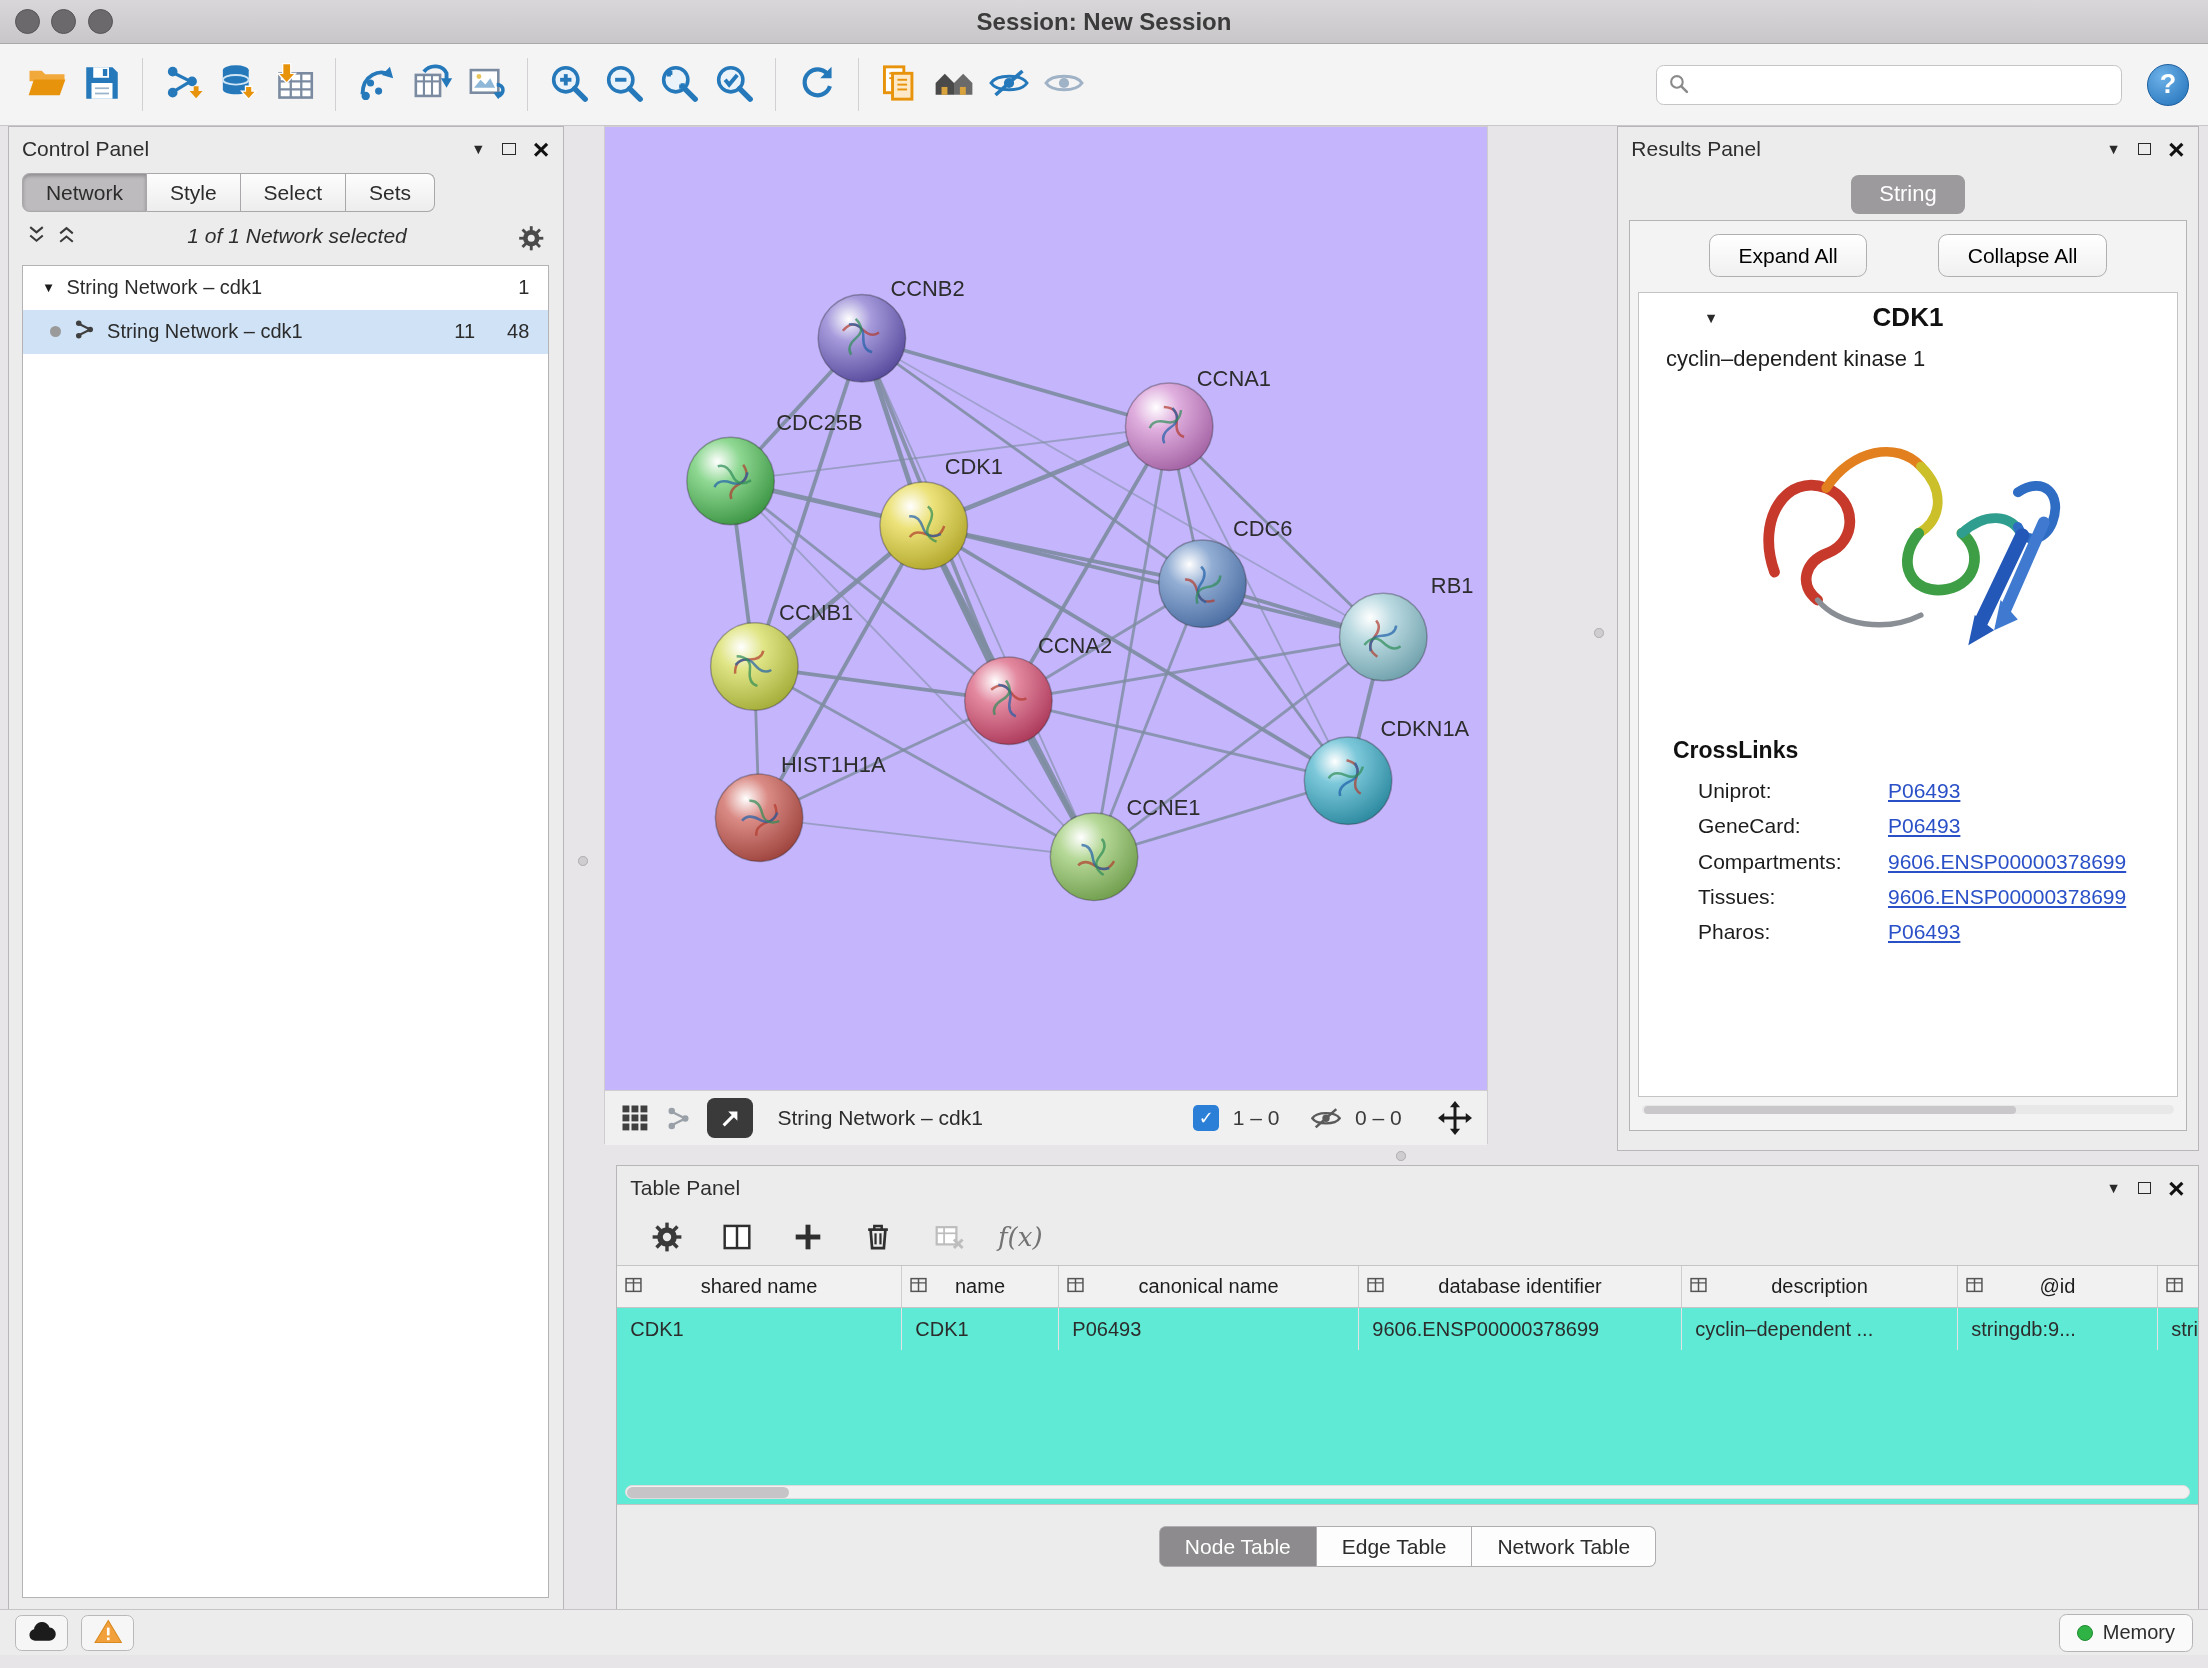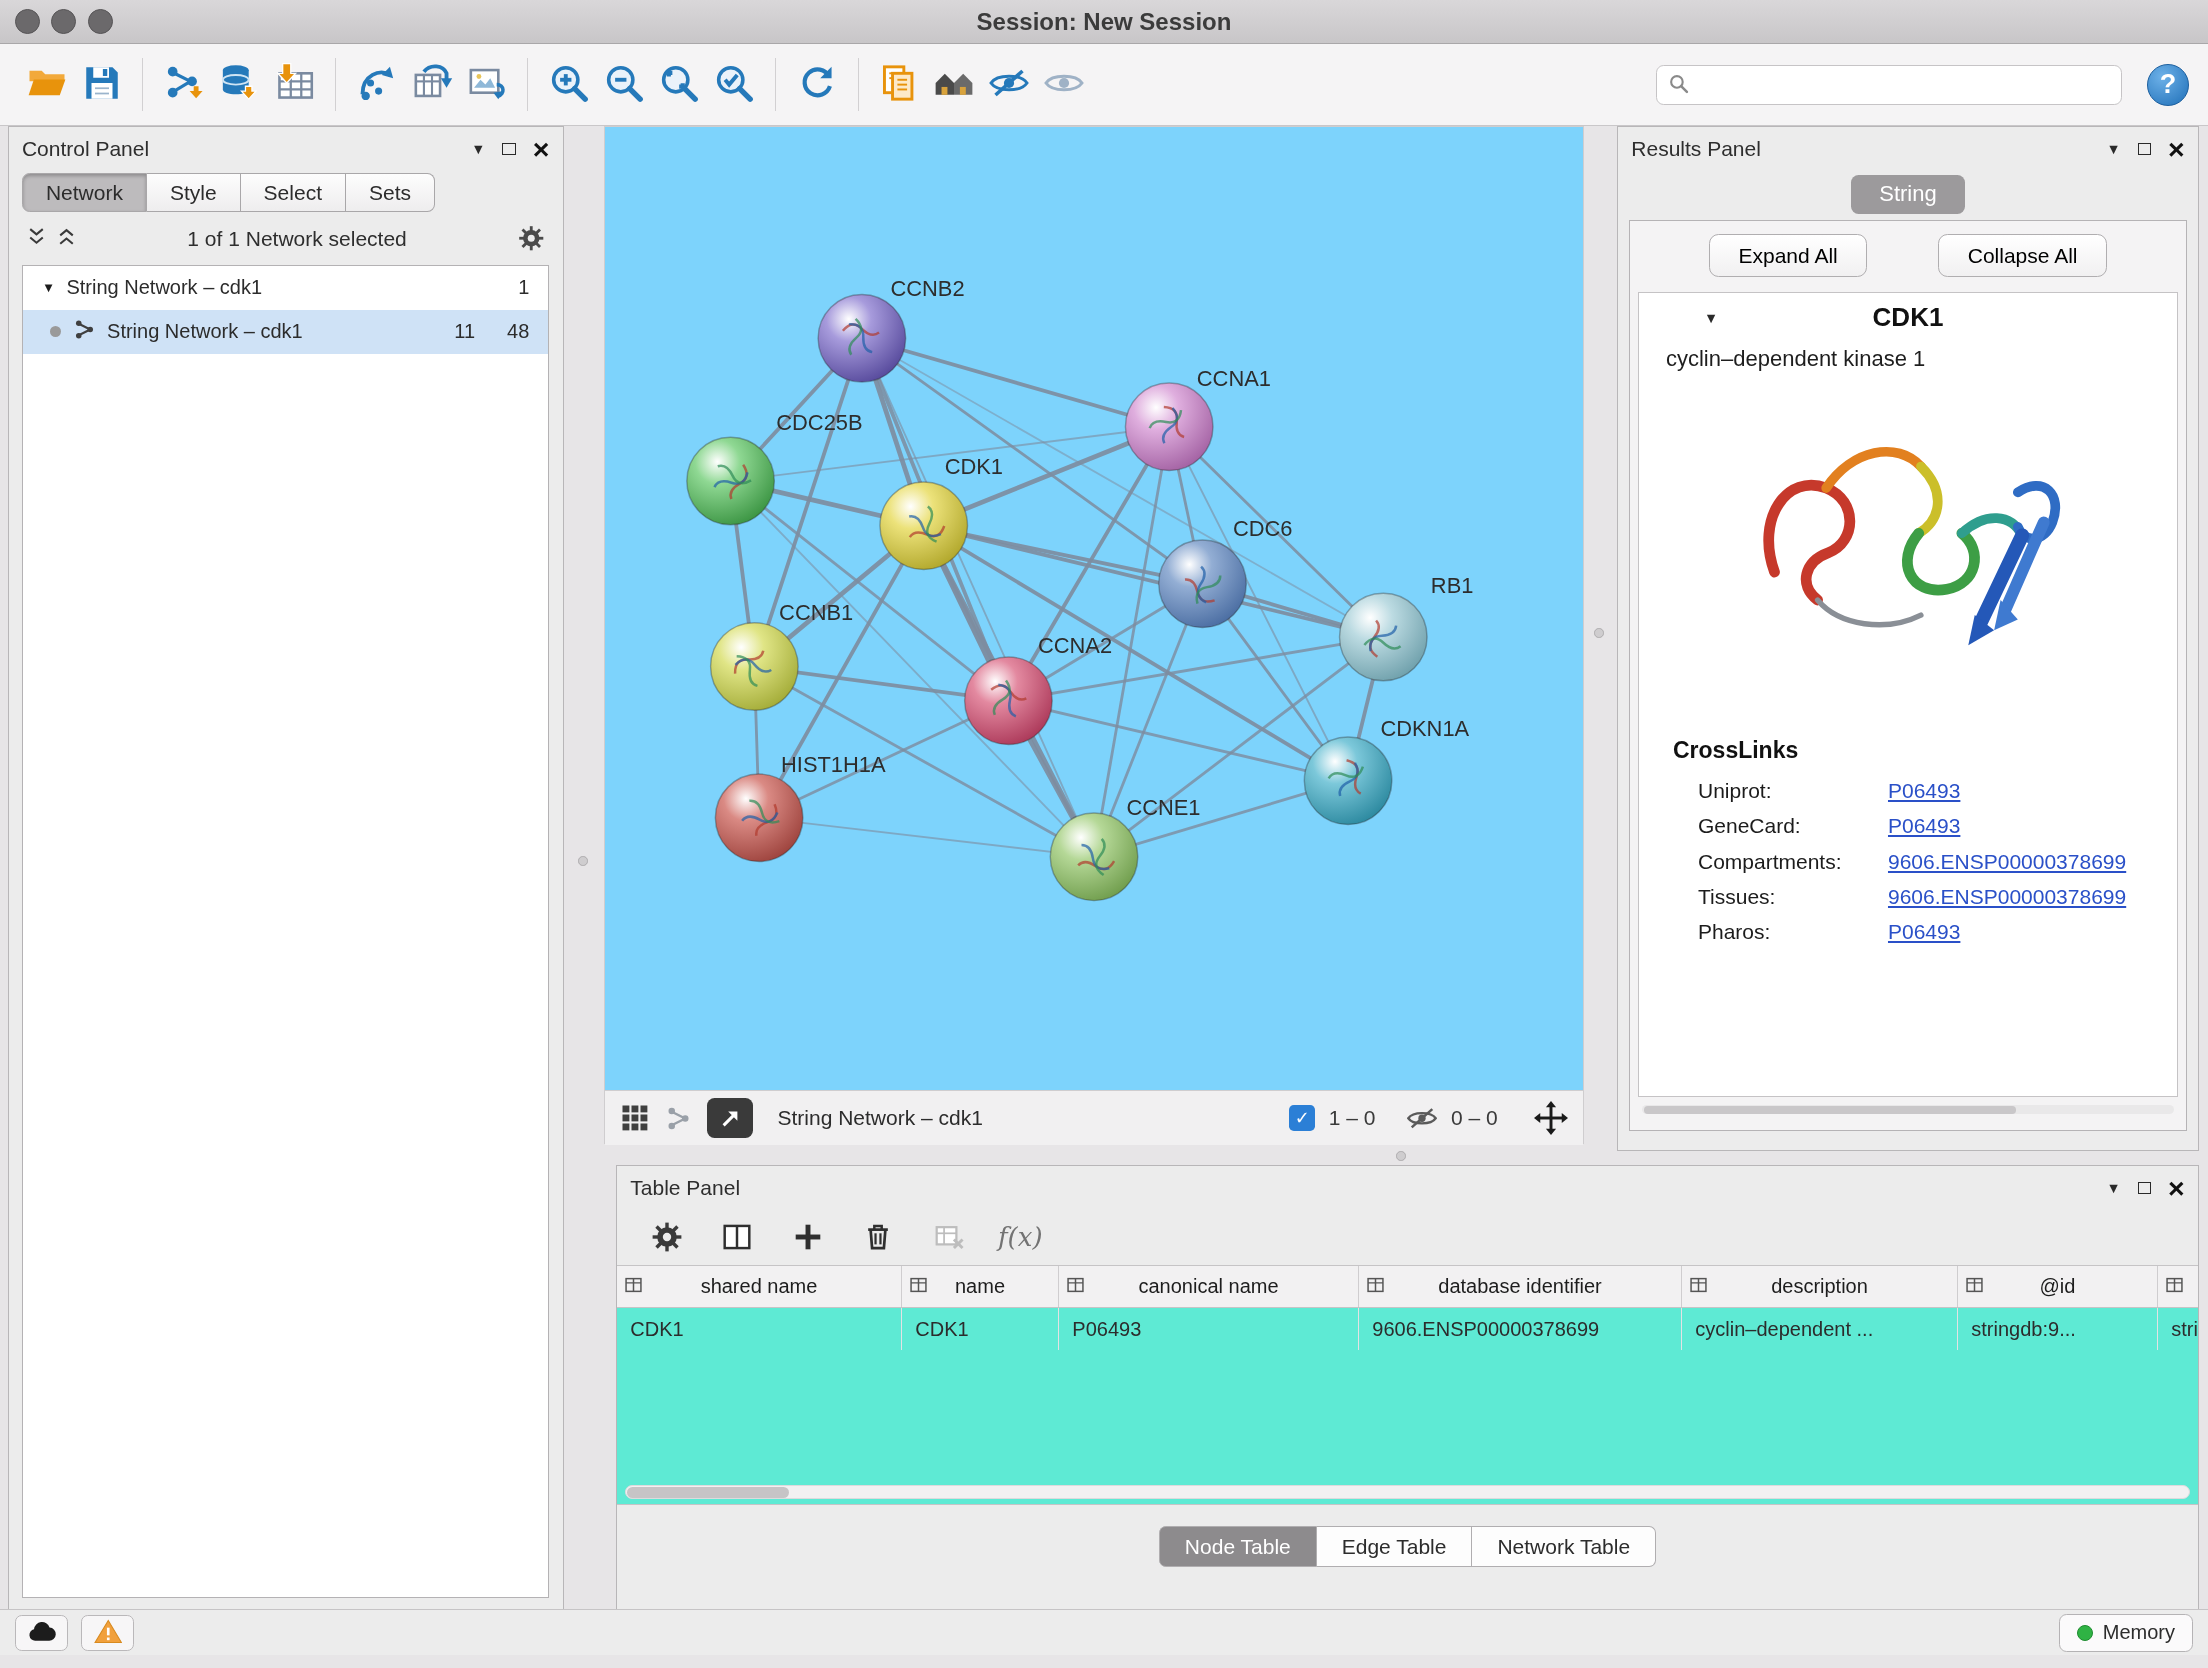--- a/index.html
+++ b/index.html
@@ -39,33 +39,33 @@
   .close-ico { font-size:28.5px; font-weight:bold; color:#111; line-height:19px; cursor:pointer; }
 
   
   #control-panel { left:7.6px; top:126px; width:556px; height:1486px; display:flex; flex-direction:column; }
   .cp-tabs { display:flex; margin:1.9px 9.5px 7.6px 13.3px; }
   .cp-tab { padding:6.7px 23px; font-size:21px; border:1px solid #a9a7a9; border-left:none;
     background:linear-gradient(#fdfdfd,#eeedee); cursor:pointer; }
   .cp-tab:first-child { border-left:1px solid #a9a7a9; border-radius:7.6px 0 0 7.6px; }
   .cp-tab:last-child { border-radius:0 7.6px 7.6px 0; }
   .cp-tab.sel { background:#bdbbbd; box-shadow:inset 0 1.9px 3.8px rgba(0,0,0,.25); }
-  .cp-selrow { display:flex; align-items:center; padding:3.8px 17px 9.5px 17px; gap:9.5px; }
+  .cp-selrow { display:flex; padding:3.8px 17px 9.5px 17px; gap:9.5px;font-style:italic; }
   .cp-selrow .status { flex:1; text-align:center; font-size:21px; color:#2e2e2e; }
   .tree-box { flex:1; margin:0 13.3px 13.3px 13.3px; background:#fff; border:1px solid #b4b2b4; overflow:hidden; }
   .tree-row { height:44px; display:flex; align-items:center; font-size:20px; padding:0 19px; gap:11.4px; }
   .tree-row.root .expander { font-size:13.3px; color:#1c1c1c; cursor:pointer; }
   .tree-row .count { margin-left:auto; color:#2c2c2c; }
   .tree-row.child { background:#cfe2f6; padding-left:27px; }
   .bullet { width:11.4px; height:11.4px; border-radius:50%; background:#9a9a9a; flex:0 0 auto; }
   .nums { margin-left:auto; display:flex; gap:32px; }
 
   
-  #canvas-wrap { position:absolute; left:604px; top:126px; width:980px; height:1018px;
-    border:1px solid #cfcdcf; background:#7dd3fc; }
+  #canvas-wrap { position:absolute; left:604px; top:126px; width:884px; height:1018px;
+    border:1px solid #cfcdcf; background:#c4b5fd; }
   #network-svg { position:absolute; left:0; top:0; width:980px; height:963px; }
   #network-svg text { font:500 23px "Liberation Sans", sans-serif; fill:#2d2d2d; }
   .net-bottombar { position:absolute; left:0; top:963px; width:100%; height:55px; background:#f1f0f1;
     border-top:1px solid #cfcdcf; display:flex; align-items:center; padding:0 15px; gap:15px; }
   .nb-ico { display:flex; align-items:center; justify-content:center; cursor:pointer; }
   .nb-darkbtn { width:46px; height:40px; background:#3a3a3a; border-radius:7.6px; display:flex; align-items:center; justify-content:center; cursor:pointer; }
   .nb-name { font-size:21px; color:#2c2c2c; margin-left:9.5px; }
   .nb-right { margin-left:auto; display:flex; align-items:center; gap:13.3px; }
   .nb-check { width:26px; height:26px; background:#2b7fd6; border-radius:4.8px; color:#fff; font-size:18px;
     display:flex; align-items:center; justify-content:center; cursor:pointer; }

